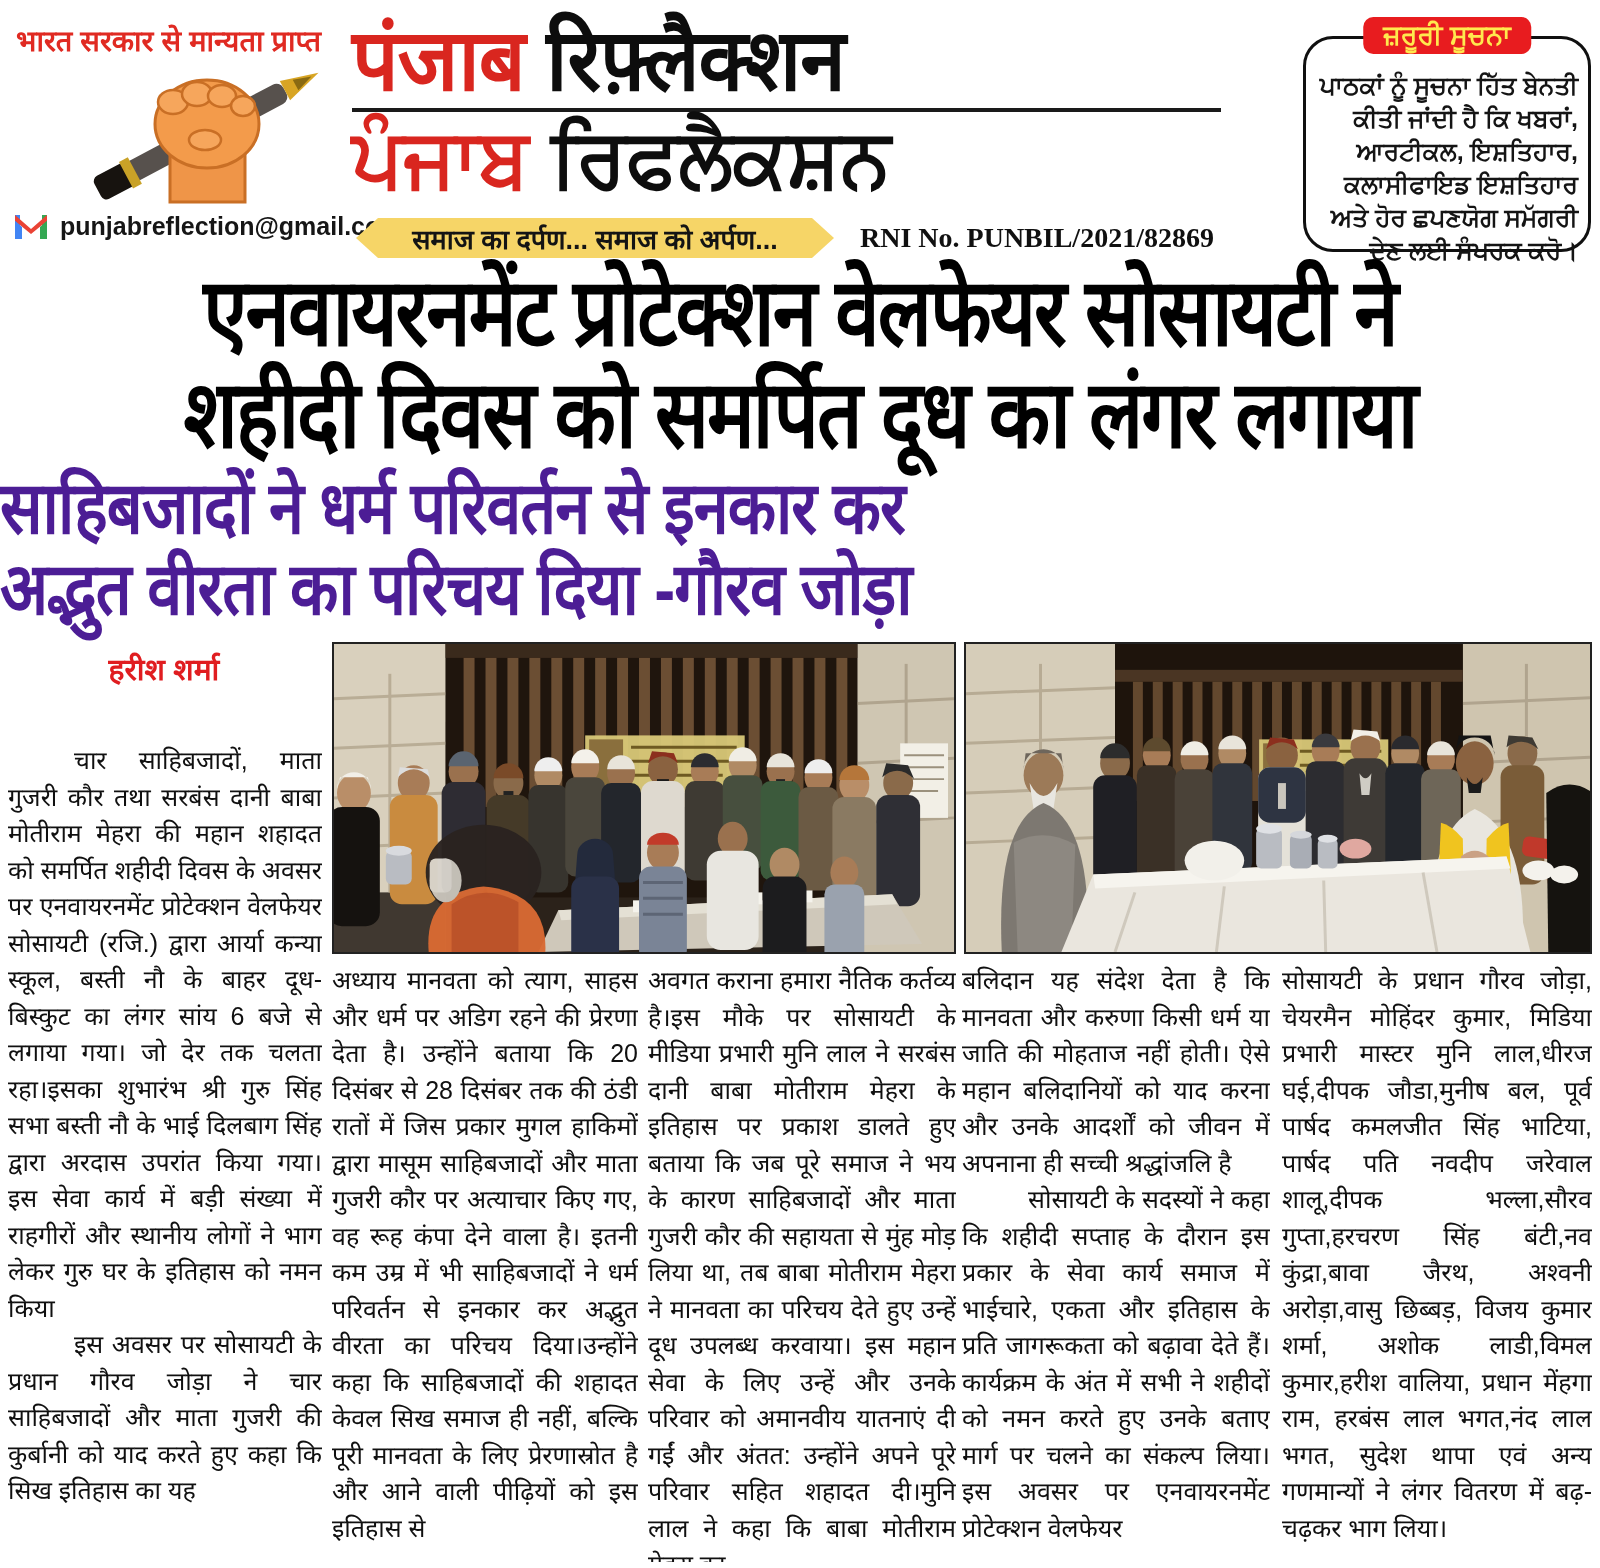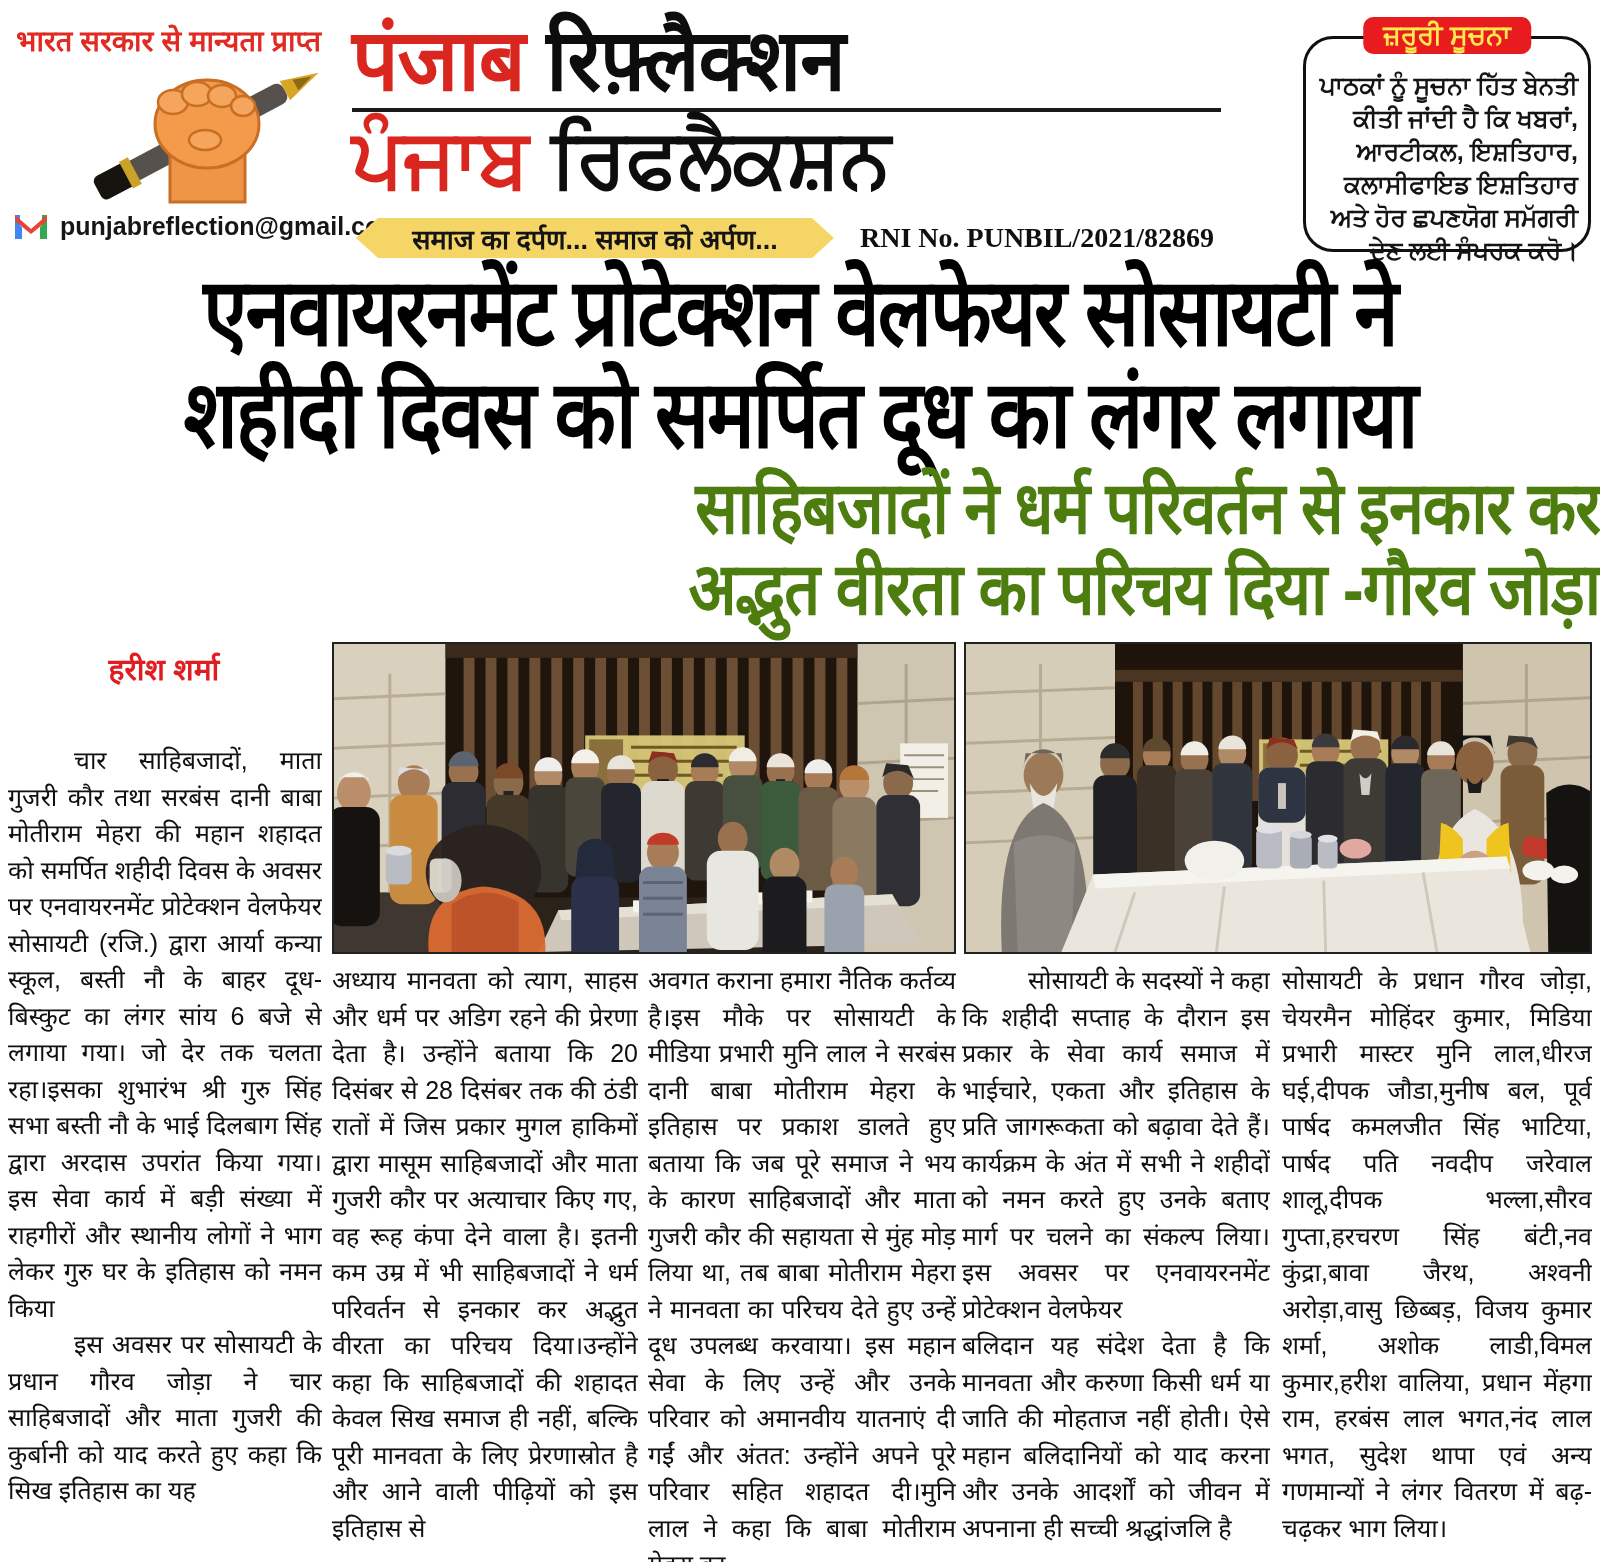--- a/index.html
+++ b/index.html
@@ -43,21 +43,21 @@
   }
   .notice-title{
     position:absolute;left:50%;top:-22px;transform:translateX(-50%);
     background:#e81c1f;color:#ffe94e;font-size:27px;font-weight:900;
     padding:3px 20px;border-radius:10px;white-space:nowrap;
   }
   .notice-body{font-size:25px;font-weight:bold;color:#141414;line-height:1.32;}
   
   .headline{position:absolute;left:0;right:0;top:266px;text-align:center;color:#000;}
   .headline .hl{font-size:80px;font-weight:900;letter-spacing:-2px;line-height:1.0;white-space:nowrap;transform:scaleY(1.18);transform-origin:center top;margin-bottom:22px;}
-  .subheadline{position:absolute;left:0;right:0;top:472px;text-align:right;color:#4d7c0f;}
+  .subheadline{position:absolute;left:0;right:0;top:472px;text-align:left;color:#4c1d95;}
   .subheadline .shl{font-size:63px;font-weight:800;letter-spacing:-1px;line-height:1.0;white-space:nowrap;transform:scaleY(1.15);transform-origin:center top;margin-bottom:18px;}
   
   .byline{position:absolute;left:8px;top:648px;width:312px;text-align:center;}
   .byline .reporter{color:#e01d20;font-size:30px;font-weight:bold;}
   .byline .dateline{color:#e01d20;font-size:28px;margin-top:6px;}
   .col{position:absolute;overflow:hidden;}
   .body-text{font-size:25px;line-height:1.46;text-align:justify;color:#101010;}
   .body-text.indent{text-indent:66px;}
   .col1{left:8px;top:742px;width:314px;height:820px;}
   .col2{left:332px;top:962px;width:306px;height:600px;}
@@ -504,21 +504,21 @@
 
   <div class="col col2">
     <p class="body-text" style="margin:0;">अध्याय मानवता को त्याग, साहस और धर्म पर अडिग रहने की प्रेरणा देता है। उन्होंने बताया कि 20 दिसंबर से 28 दिसंबर तक की ठंडी रातों में जिस प्रकार मुगल हाकिमों द्वारा मासूम साहिबजादों और माता गुजरी कौर पर अत्याचार किए गए, वह रूह कंपा देने वाला है। इतनी कम उम्र में भी साहिबजादों ने धर्म परिवर्तन से इनकार कर अद्भुत वीरता का परिचय दिया।उन्होंने कहा कि साहिबजादों की शहादत केवल सिख समाज ही नहीं, बल्कि पूरी मानवता के लिए प्रेरणास्रोत है और आने वाली पीढ़ियों को इस इतिहास से</p>
   </div>
 
   <div class="col col3">
     <p class="body-text" style="margin:0;">अवगत कराना हमारा नैतिक कर्तव्य है।इस मौके पर सोसायटी के मीडिया प्रभारी मुनि लाल ने सरबंस दानी बाबा मोतीराम मेहरा के इतिहास पर प्रकाश डालते हुए बताया कि जब पूरे समाज ने भय के कारण साहिबजादों और माता गुजरी कौर की सहायता से मुंह मोड़ लिया था, तब बाबा मोतीराम मेहरा ने मानवता का परिचय देते हुए उन्हें दूध उपलब्ध करवाया। इस महान सेवा के लिए उन्हें और उनके परिवार को अमानवीय यातनाएं दी गईं और अंतत: उन्होंने अपने पूरे परिवार सहित शहादत दी।मुनि लाल ने कहा कि बाबा मोतीराम मेहरा का</p>
   </div>
 
   <div class="col col4">
+    <p class="body-text" style="margin:0;">बलिदान यह संदेश देता है कि मानवता और करुणा किसी धर्म या जाति की मोहताज नहीं होती। ऐसे महान बलिदानियों को याद करना और उनके आदर्शों को जीवन में अपनाना ही सच्ची श्रद्धांजलि है</p>
     <p class="body-text indent" style="margin:0;">सोसायटी के सदस्यों ने कहा कि शहीदी सप्ताह के दौरान इस प्रकार के सेवा कार्य समाज में भाईचारे, एकता और इतिहास के प्रति जागरूकता को बढ़ावा देते हैं। कार्यक्रम के अंत में सभी ने शहीदों को नमन करते हुए उनके बताए मार्ग पर चलने का संकल्प लिया।इस अवसर पर एनवायरनमेंट प्रोटेक्शन वेलफेयर</p>
-    <p class="body-text" style="margin:0;">बलिदान यह संदेश देता है कि मानवता और करुणा किसी धर्म या जाति की मोहताज नहीं होती। ऐसे महान बलिदानियों को याद करना और उनके आदर्शों को जीवन में अपनाना ही सच्ची श्रद्धांजलि है</p>
   </div>
 
   <div class="col col5">
     <p class="body-text" style="margin:0;">सोसायटी के प्रधान गौरव जोड़ा, चेयरमैन मोहिंदर कुमार, मिडिया प्रभारी मास्टर मुनि लाल,धीरज घई,दीपक जौडा,मुनीष बल, पूर्व पार्षद कमलजीत सिंह भाटिया, पार्षद पति नवदीप जरेवाल शालू,दीपक भल्ला,सौरव गुप्ता,हरचरण सिंह बंटी,नव कुंद्रा,बावा जैरथ, अश्वनी अरोड़ा,वासु छिब्बड़, विजय कुमार शर्मा, अशोक लाडी,विमल कुमार,हरीश वालिया, प्रधान मेंहगा राम, हरबंस लाल भगत,नंद लाल भगत, सुदेश थापा एवं अन्य गणमान्यों ने लंगर वितरण में बढ़-चढ़कर भाग लिया।</p>
   </div>
 
 </div>
 
 </body></html>

